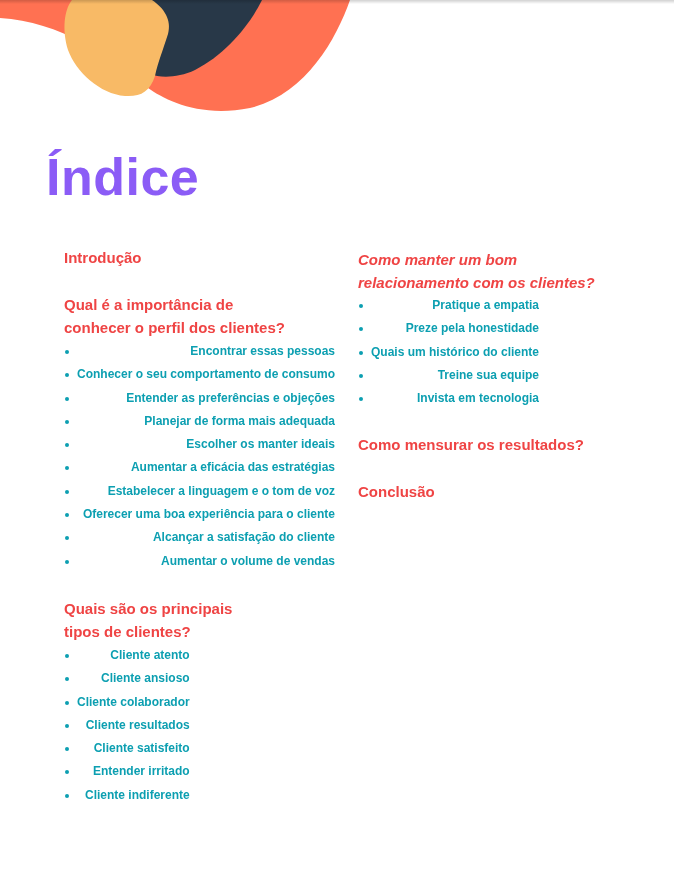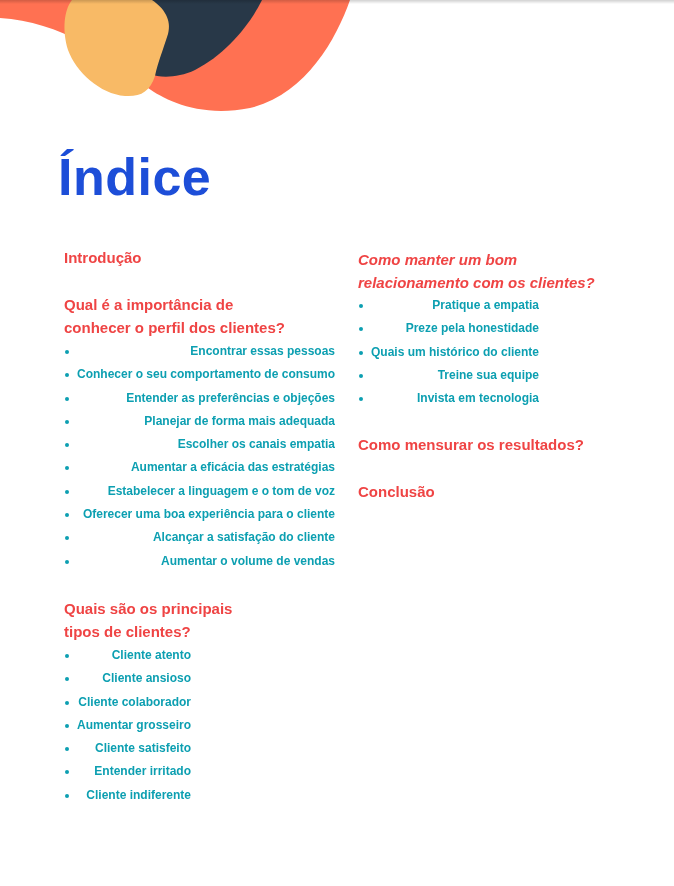--- a/index.html
+++ b/index.html
@@ -8,22 +8,22 @@
       background: #ffffff;
       font-family: "Liberation Sans", "DejaVu Sans", sans-serif;
     }
     .top-shadow {
       position: absolute; left: 0; top: 0; width: 674px; height: 4px;
       background: linear-gradient(to bottom, rgba(0,0,0,0.18), rgba(0,0,0,0));
       z-index: 5;
     }
     .blobs { position: absolute; left: 0; top: 0; width: 674px; height: 120px; }
     h1.title {
-      position: absolute; left: 58px; top: 142px; margin: 0;
-      font-size: 52px; font-weight: bold; color: #1d4ed8; letter-spacing: 0.5px;
+      position: absolute; left: 46px; top: 142px; margin: 0;
+      font-size: 52px; font-weight: bold; color: #8b5cf6; letter-spacing: 0.5px;
       line-height: 70px;
     }
     .col { position: absolute; top: 0; }
     .col-left { left: 64px; }
     .col-right { left: 358px; }
     .heading {
       position: absolute; margin: 0; font-weight: bold; color: #ef4444;
       font-size: 15px; line-height: 23px; white-space: nowrap;
     }
     ul.sub { position: absolute; list-style: none; margin: 0; padding: 0; text-align: right; }
@@ -55,37 +55,37 @@
 
   <h2 class="heading" style="top:293px;">
     <span>Qual é a importância de</span><br>
     <span>conhecer o perfil dos clientes?</span>
   </h2>
   <ul class="sub" style="top:340px;">
     <li><span class="bullet"></span><span>Encontrar essas pessoas</span></li>
     <li><span class="bullet"></span><span>Conhecer o seu comportamento de consumo</span></li>
     <li><span class="bullet"></span><span>Entender as preferências e objeções</span></li>
     <li><span class="bullet"></span><span>Planejar de forma mais adequada</span></li>
-    <li><span class="bullet"></span><span>Escolher os canais empatia</span></li>
+    <li><span class="bullet"></span><span>Escolher os manter ideais</span></li>
     <li><span class="bullet"></span><span>Aumentar a eficácia das estratégias</span></li>
     <li><span class="bullet"></span><span>Estabelecer a linguagem e o tom de voz</span></li>
     <li><span class="bullet"></span><span>Oferecer uma boa experiência para o cliente</span></li>
     <li><span class="bullet"></span><span>Alcançar a satisfação do cliente</span></li>
     <li><span class="bullet"></span><span>Aumentar o volume de vendas</span></li>
   </ul>
 
   <h2 class="heading" style="top:597px;">
     <span>Quais são os principais</span><br>
     <span>tipos de clientes?</span>
   </h2>
   <ul class="sub" style="top:644px;">
     <li><span class="bullet"></span><span>Cliente atento</span></li>
     <li><span class="bullet"></span><span>Cliente ansioso</span></li>
     <li><span class="bullet"></span><span>Cliente colaborador</span></li>
-    <li><span class="bullet"></span><span>Aumentar grosseiro</span></li>
+    <li><span class="bullet"></span><span>Cliente resultados</span></li>
     <li><span class="bullet"></span><span>Cliente satisfeito</span></li>
     <li><span class="bullet"></span><span>Entender irritado</span></li>
     <li><span class="bullet"></span><span>Cliente indiferente</span></li>
   </ul>
 </div>
 
 <div class="col col-right">
   <h2 class="heading" style="top:248px;font-style:italic;">
     <span>Como manter um bom</span><br>
     <span>relacionamento com os clientes?</span>

